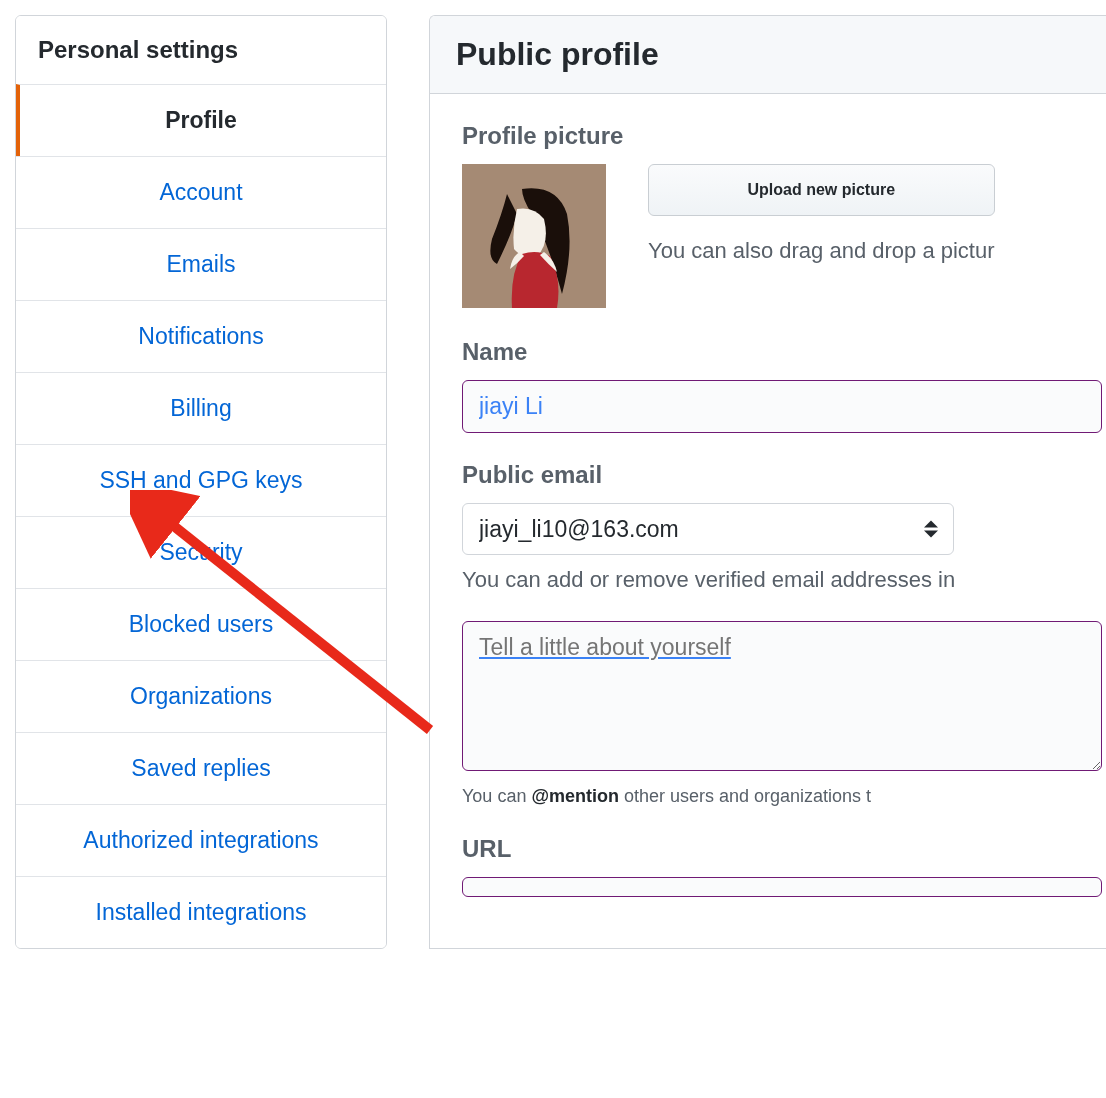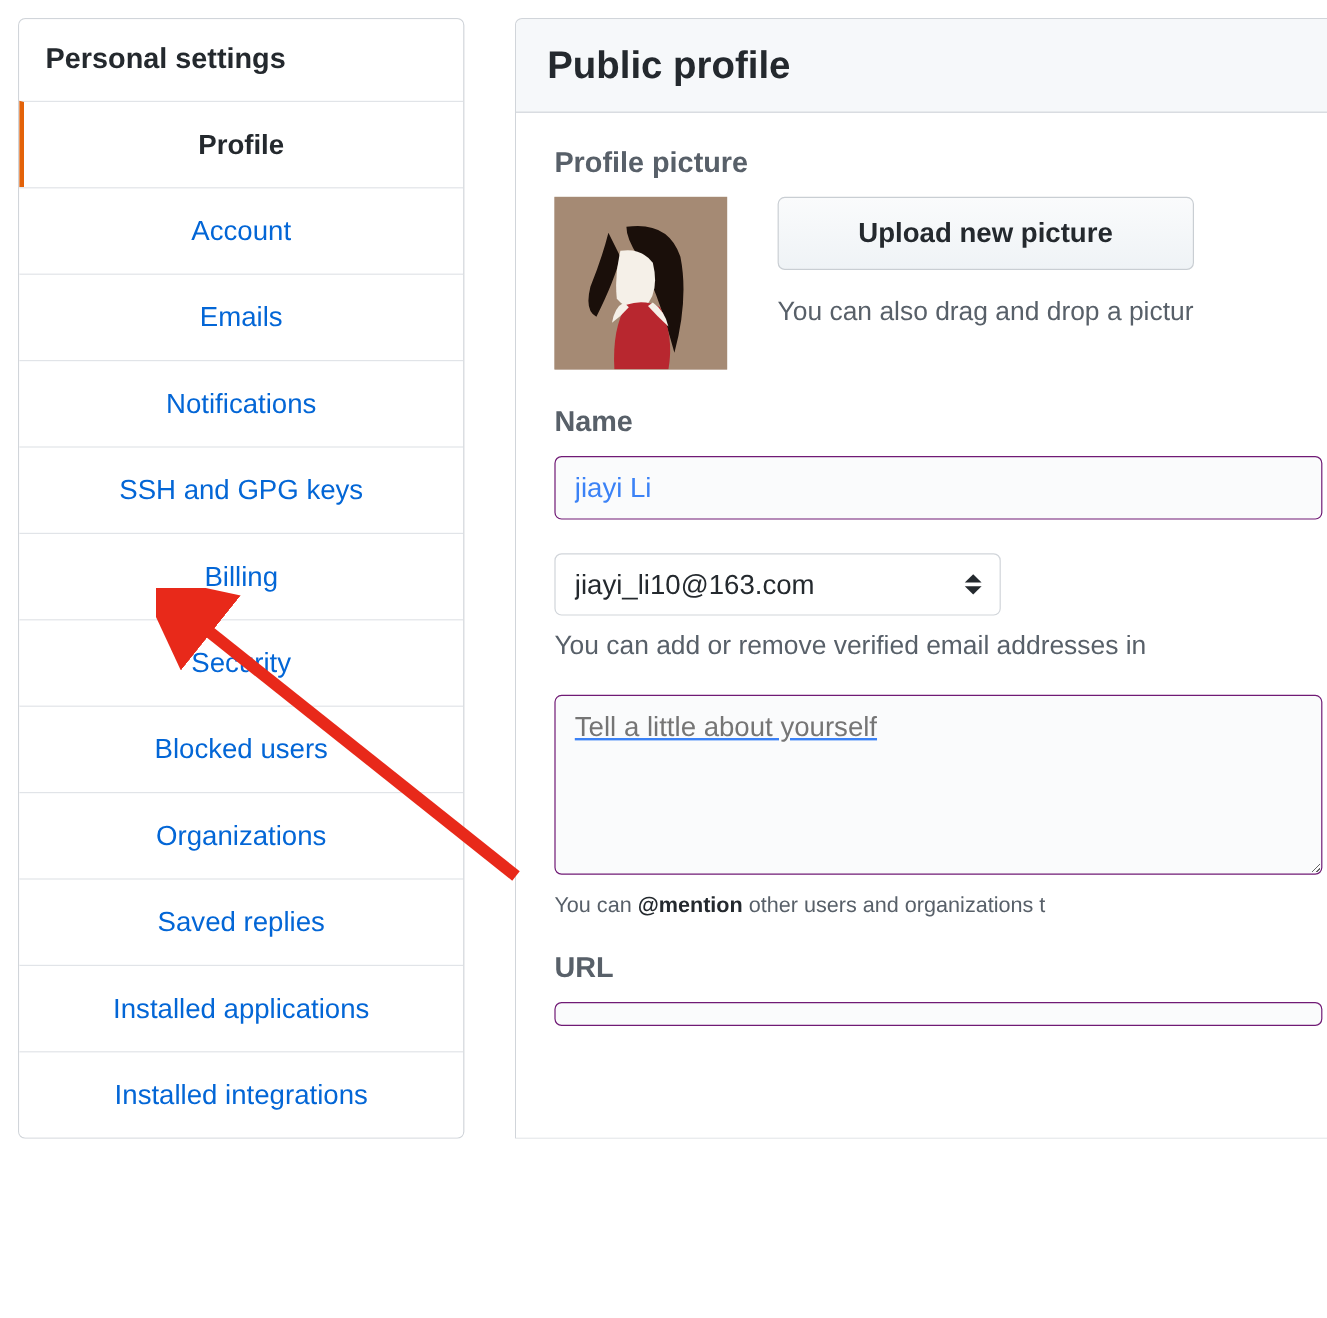--- a/index.html
+++ b/index.html
@@ -94,21 +94,21 @@
     }
     .avatar-right {
       display: flex;
       flex-direction: column;
       gap: 22px;
       min-width: 0;
     }
     .btn {
       display: inline-block;
       padding: 16px 30px;
-      font-size: 23px;
+      font-size: 16px;
       font-weight: 600;
       color: #24292e;
       background: linear-gradient(#fafbfc, #eff3f6);
       border: 1px solid #c9ced3;
       border-radius: 6px;
       cursor: pointer;
       white-space: nowrap;
     }
     .hint {
       font-size: 22px;
@@ -123,21 +123,21 @@
       padding: 12px 16px;
       font-size: 23px;
       color: #3b82f6;
       background: #fafbfc;
       border: 1px solid #701a75;
       border-radius: 6px;
       font-family: inherit;
     }
     .select-wrap {
       position: relative;
-      width: 372px;
+      width: 492px;
       max-width: 100%;
     }
     .select {
       width: 100%;
       padding: 12px 40px 12px 16px;
       font-size: 23px;
       color: #24292e;
       background: #fff;
       border: 1px solid #d1d5da;
       border-radius: 6px;
@@ -196,27 +196,27 @@
   </style>
 </head>
 <body>
 
 <nav class="sidebar">
   <div class="sidebar-header">Personal settings</div>
   <a class="nav-item active">Profile</a>
   <a class="nav-item">Account</a>
   <a class="nav-item">Emails</a>
   <a class="nav-item">Notifications</a>
+  <a class="nav-item">Billing</a>
   <a class="nav-item">SSH and GPG keys</a>
-  <a class="nav-item">Billing</a>
   <a class="nav-item">Security</a>
   <a class="nav-item">Blocked users</a>
   <a class="nav-item">Organizations</a>
   <a class="nav-item">Saved replies</a>
-  <a class="nav-item">Installed applications</a>
+  <a class="nav-item">Authorized integrations</a>
   <a class="nav-item">Installed integrations</a>
 </nav>
 
 <main class="main">
   <div class="main-header">Public profile</div>
   <div class="main-body">
 
     <div class="form-group">
       <div class="section-label">Profile picture</div>
       <div class="avatar-row">
@@ -237,20 +237,21 @@
         </div>
       </div>
     </div>
 
     <div class="form-group">
       <div class="section-label">Name</div>
       <input class="text-input" type="text" value="jiayi Li" style="">
     </div>
 
     <div class="form-group">
+      <div class="section-label">Public email</div>
       <div class="select-wrap">
         <select class="select">
           <option>jiayi_li10@163.com</option>
         </select>
         <span class="select-caret"></span>
       </div>
       <div class="hint" style="margin-top:12px;">You can add or remove verified email addresses in </div>
     </div>
 
     <div class="form-group">

